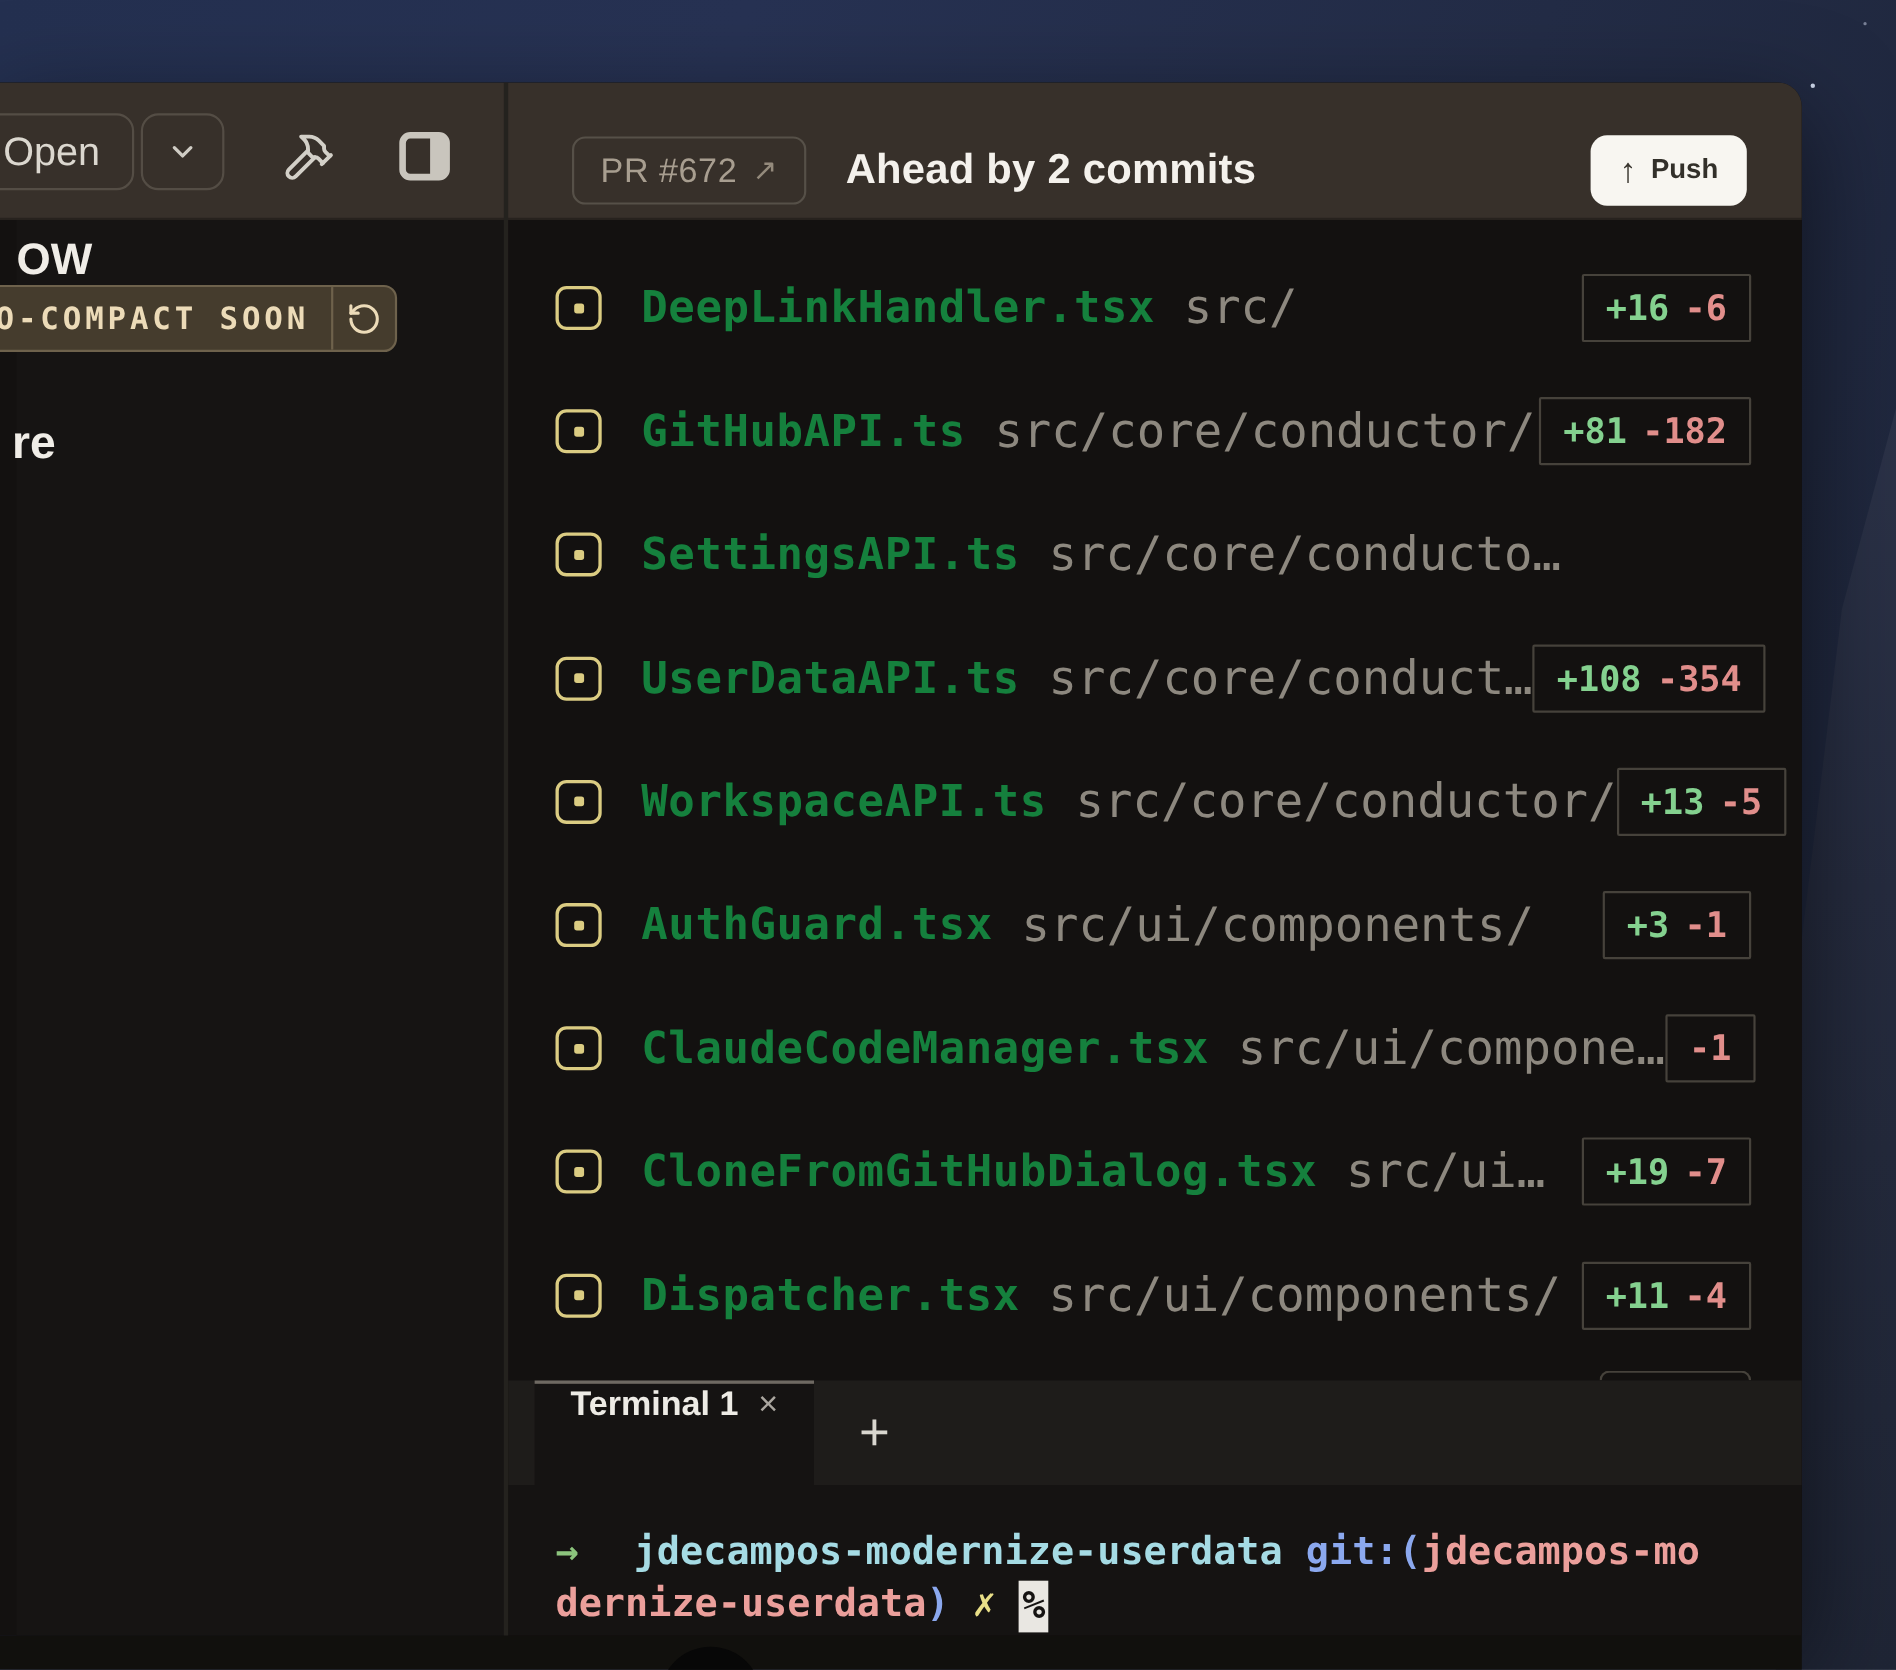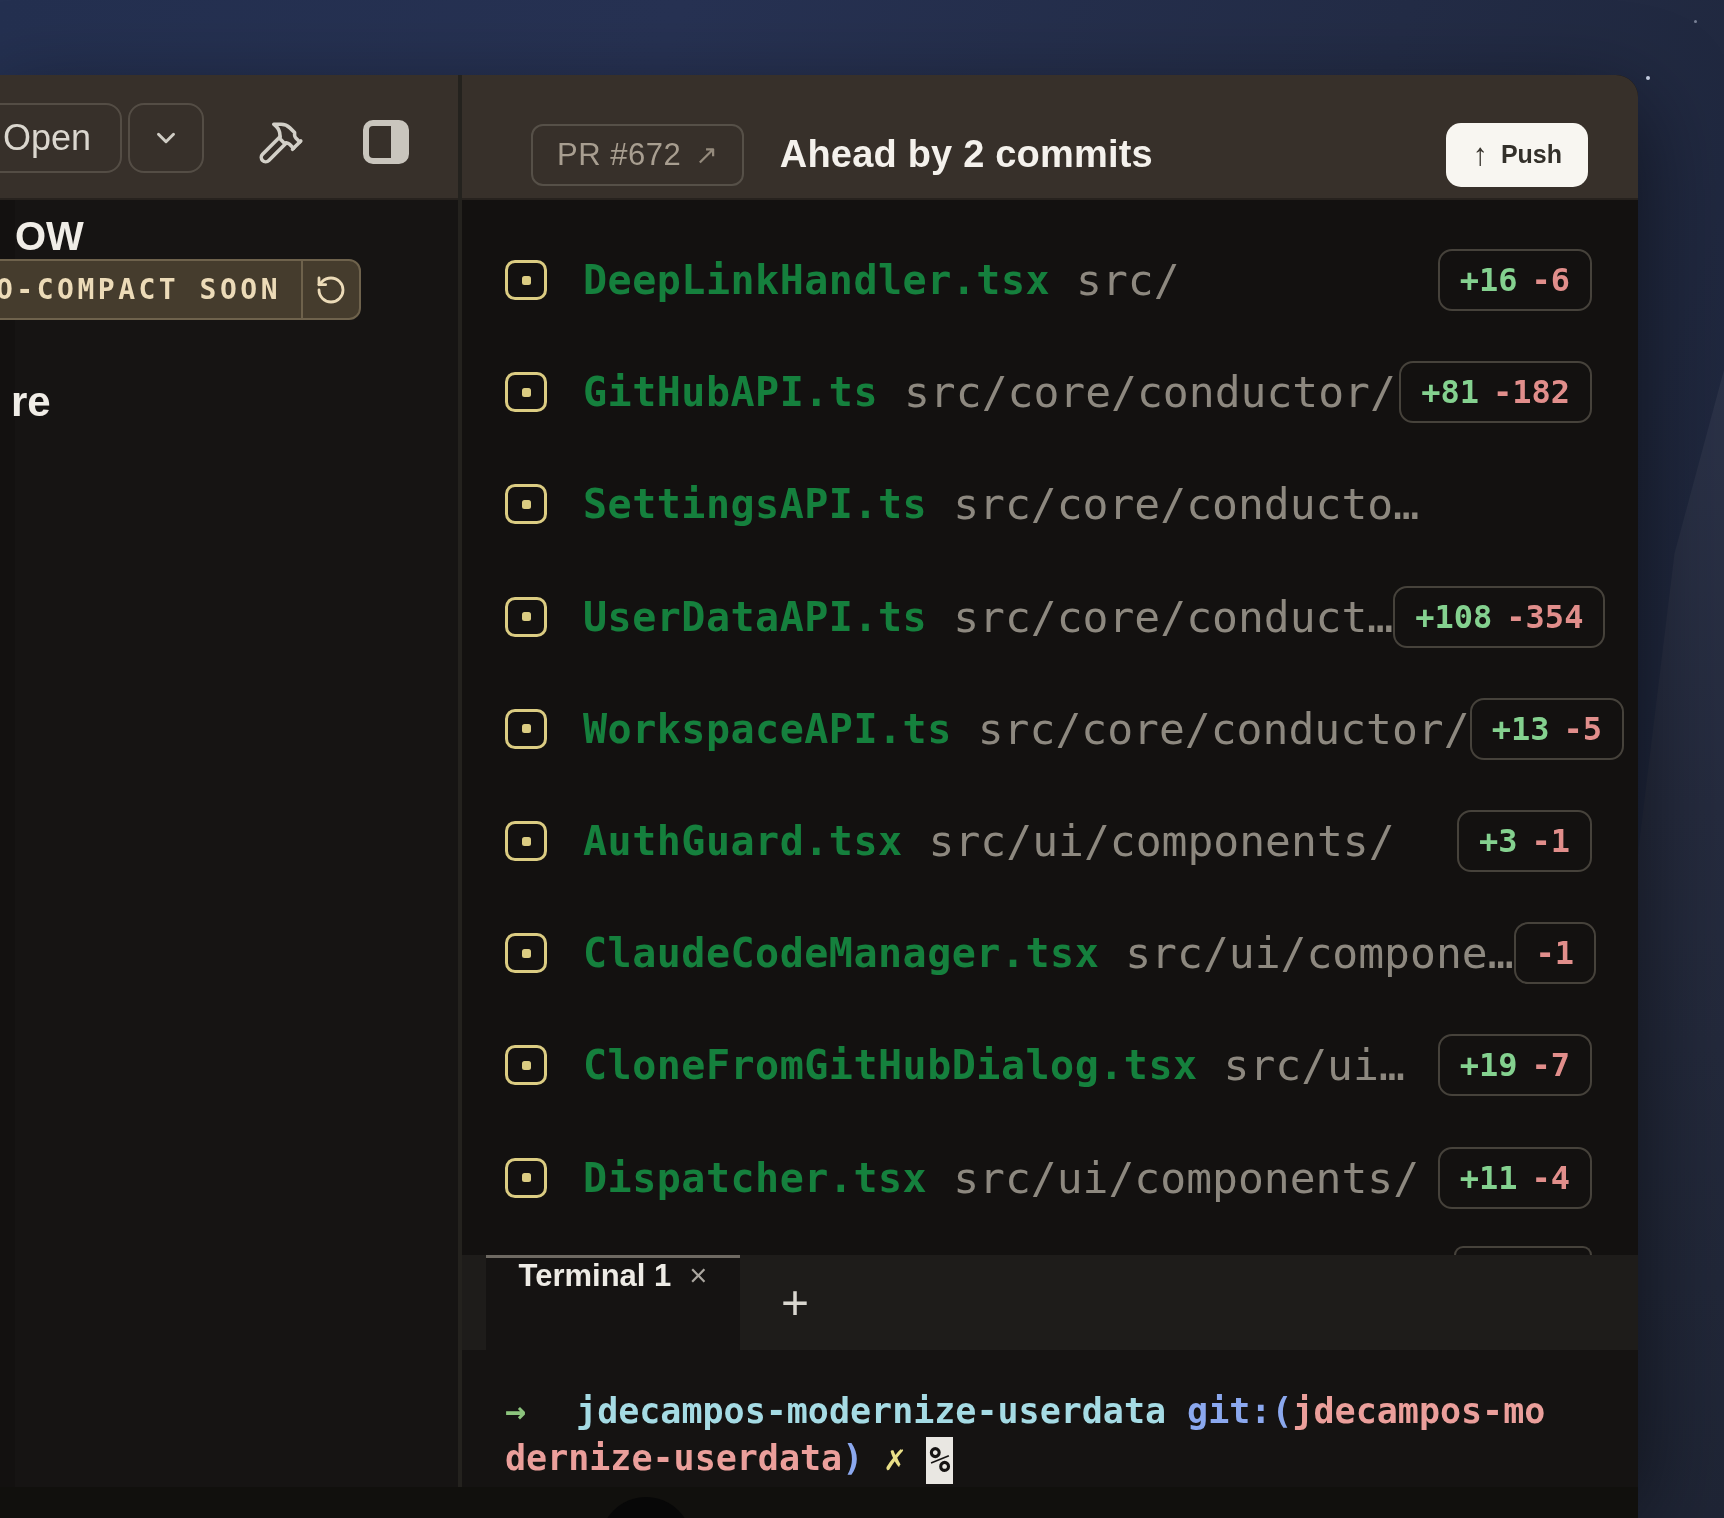--- a/index.html
+++ b/index.html
@@ -37,21 +37,21 @@
   .btn-open-chevron{
     position:absolute;left:128px;top:28px;width:76px;height:70px;border:2px solid #544d45;
     border-radius:16px;display:flex;align-items:center;justify-content:center;box-sizing:border-box;
   }
   .icon-btn{position:absolute;display:flex;align-items:center;justify-content:center;}
   .icon-hammer{left:252px;top:40px;width:56px;height:56px;}
   .icon-panel{left:360px;top:42px;width:52px;height:50px;}
 
   
   .main-header{
-    position:absolute;left:485px;top:0;right:0;height:159px;
+    position:absolute;left:474px;top:0;right:0;height:159px;
     display:flex;align-items:center;padding-left:46px;box-sizing:border-box;border-radius:29px;
   }
   .pr-badge{
     height:62px;border:2px solid #565048;border-radius:12px;display:flex;align-items:center;
     padding:0 24px;box-sizing:border-box;gap:14px;
   }
   .pr-badge .pr-label{font-size:31px;color:#a89e90;letter-spacing:.5px;}
   .pr-badge .pr-arrow{font-size:27px;color:#948a7c;}
   .ahead-title{margin-left:36px;font-size:38px;font-weight:700;color:#f4f1ec;letter-spacing:.2px;}
   .push-btn{
@@ -86,21 +86,21 @@
   }
   .file-icon .dot{width:9px;height:9px;border-radius:2.5px;background:#dbcc82;}
   .file-name{
     margin-left:36px;font-family:"DejaVu Sans Mono",monospace;font-size:40px;font-weight:700;
     color:#15803d;letter-spacing:.5px;white-space:nowrap;
   }
   .file-path{
     margin-left:26px;font-family:"DejaVu Sans Mono",monospace;font-size:43px;color:#8d887f;white-space:nowrap;
   }
   .diff-badge{
-    margin-left:auto;height:62px;border:2px solid #46423b;border-radius:14px;box-sizing:border-box;
+    margin-left:auto;height:62px;border:2px solid #46423b;border-radius:2px;box-sizing:border-box;
     display:flex;align-items:center;gap:14px;padding:0 20px;
     font-family:"DejaVu Sans Mono",monospace;font-size:32px;font-weight:700;white-space:nowrap;flex:0 0 auto;justify-content:center;
   }
   .diff-plus{color:#84d18f;}
   .diff-minus{color:#e18e8b;}
   .partial-badge{
     position:absolute;right:46px;bottom:0;width:134px;height:7px;
     border:2px solid #46423b;border-bottom:none;border-radius:14px 14px 0 0;
   }
 

